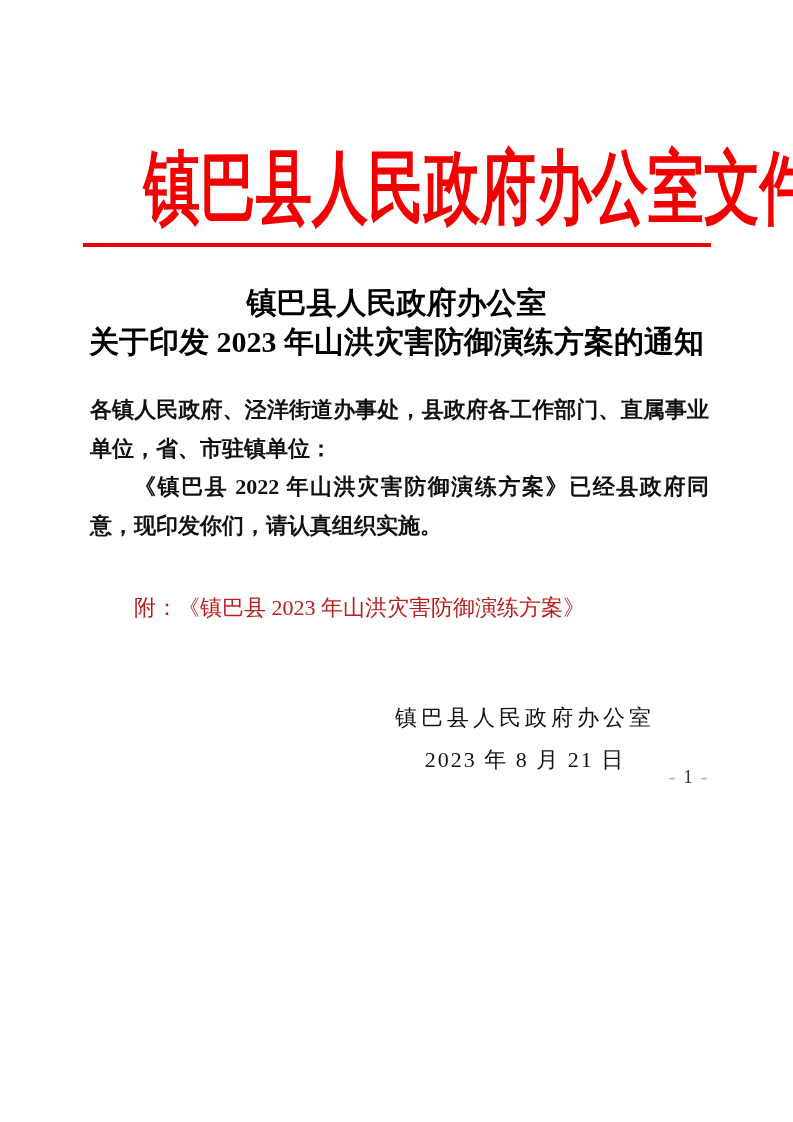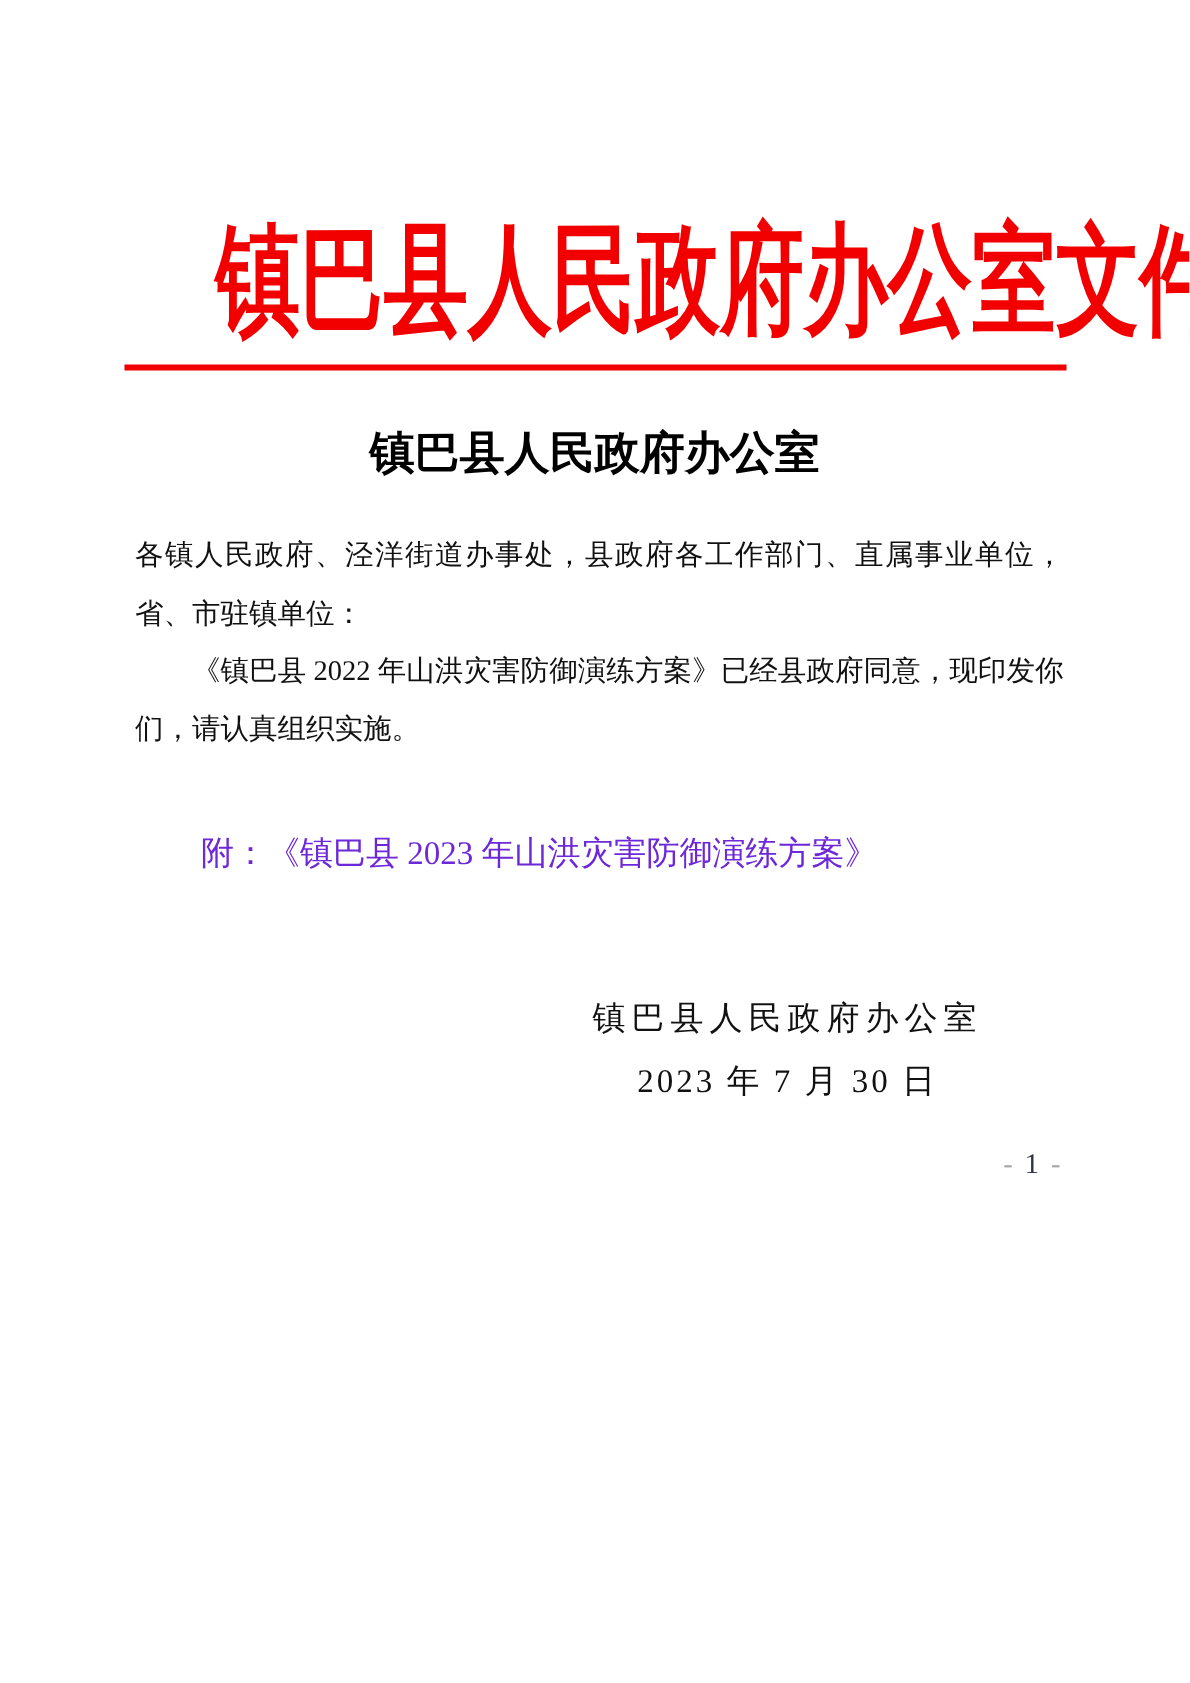--- a/index.html
+++ b/index.html
@@ -54,37 +54,38 @@
     margin-top: 36px;
     text-align: center;
     font-size: 30px;
     line-height: 39px;
     font-weight: 700;
     color: #000000;
   }
   
   .body-text {
     margin: 30px 84px 0 90px;
-    font-size: 19px;
+    font-size: 22px;
     line-height: 38.5px;
     text-align: justify;
     color: #111111;
+    font-weight: bold;
   }
   .body-text p {
     margin: 0;
   }
   .body-text p.indent {
     text-indent: 2em;
   }
   .attachment {
     margin: 44px 84px 16px 90px;
     font-size: 22px;
     line-height: 38px;
     text-indent: 2em;
-    color: #6d28d9;
+    color: #b91c1c;
   }
   
   .signature-block {
     width: fit-content;
     margin: 70px 138px 0 auto;
     text-align: center;
     font-size: 22px;
     line-height: 42px;
     color: #111111;
   }
@@ -121,31 +122,32 @@
 
   <div class="masthead">
     <span class="squeeze">镇巴县人民政府办公室文件</span>
   </div>
 
 
   <div class="red-rule"></div>
 
   <div class="doc-title">
     <div>镇巴县人民政府办公室</div>
+    <div>关于印发 2023 年山洪灾害防御演练方案的通知</div>
   </div>
 
   <div class="body-text">
     <p>各镇人民政府、泾洋街道办事处，县政府各工作部门、直属事业单位，省、市驻镇单位：</p>
     <p class="indent">《镇巴县 2022 年山洪灾害防御演练方案》已经县政府同意，现印发你们，请认真组织实施。</p>
   </div>
 
   <div class="attachment">附：《镇巴县 2023 年山洪灾害防御演练方案》</div>
 
   <div class="signature-block">
     <div class="signature-issuer">镇巴县人民政府办公室</div>
-    <div class="signature-date">2023 年 7 月 30 日</div>
+    <div class="signature-date">2023 年 8 月 21 日</div>
   </div>
 
   <div class="page-number">
     <span class="dash">-</span><span class="num">1</span><span class="dash">-</span>
   </div>
 
 </div>
 
 </body></html>

